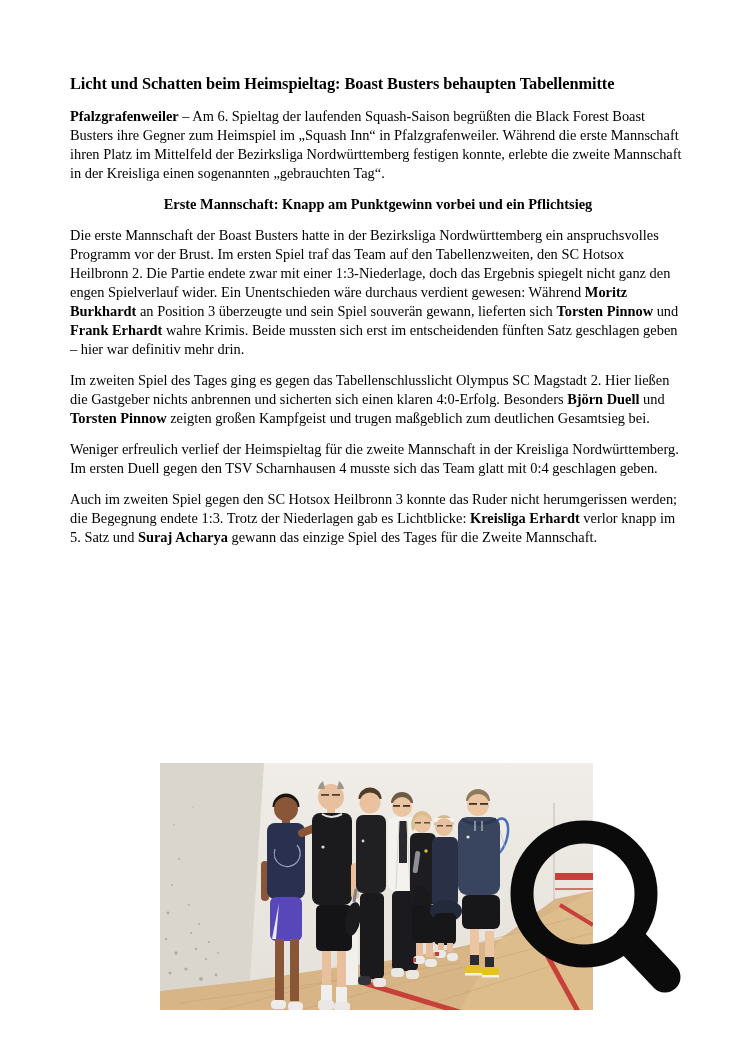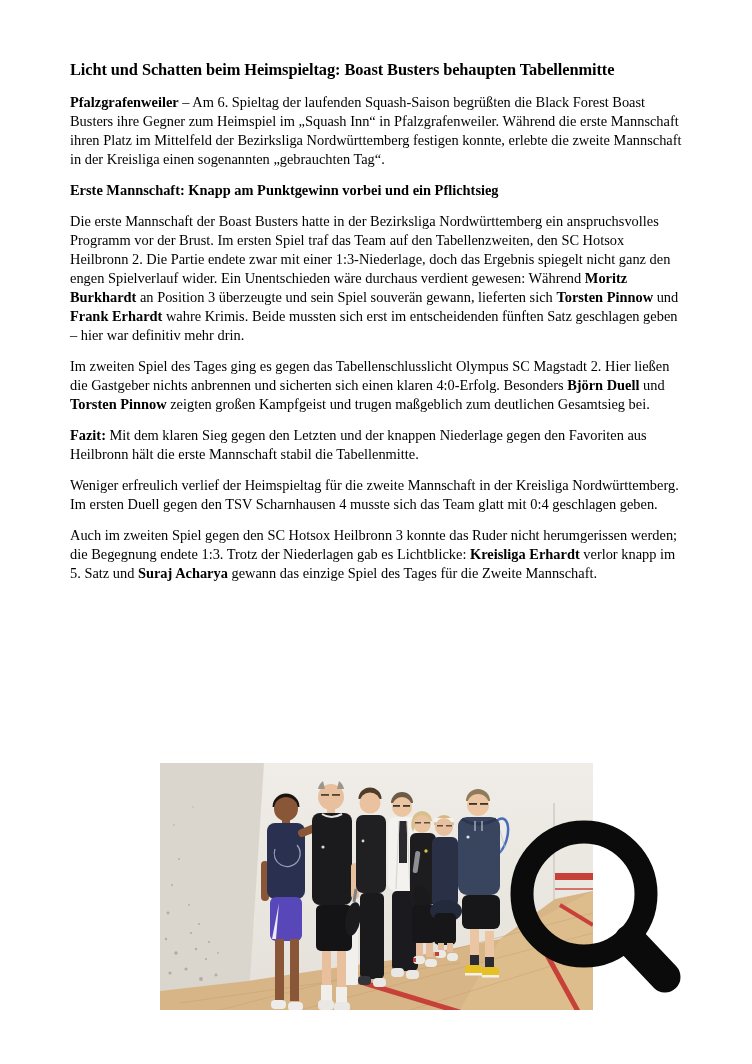--- a/index.html
+++ b/index.html
@@ -3,29 +3,29 @@
 <meta charset="utf-8">
 <style>
   html,body{margin:0;padding:0;}
   body{
     width:752px;height:1064px;position:relative;overflow:hidden;
     background:var(--page-bg,#ffffff);
     font-family:"Liberation Serif","DejaVu Serif",serif;
     color:var(--text,#000);
   }
   .article{
-    position:absolute;left:70px;top:59px;width:616px;
+    position:absolute;left:70px;top:73px;width:616px;
     font-size:14.4px;line-height:19px;text-align:left;
   }
   .article > * + *{margin-top:12px;}
   .article h1{
     font-size:16.4px;line-height:22px;font-weight:bold;margin:0;
     white-space:nowrap;letter-spacing:-0.1px;
   }
-  .article h2{font-size:14.4px;line-height:19px;font-weight:bold;margin-top:12px;}
+  .article h2{font-size:14.4px;line-height:19px;font-weight:bold;margin-top:12px;text-align:center;}
   .article p{margin:12px 0 0;}
   .article b{font-weight:bold;}
 
   .photo-frame{
     position:absolute;left:160px;top:763px;width:433px;height:247px;
     overflow:hidden;background:var(--wall,#e9e6e1);
   }
   .photo-frame svg{display:block;width:100%;height:100%;}
 
   .magnifier{
@@ -34,21 +34,20 @@
 </style>
 </head>
 <body>
 
 <main class="article">
     <h1><b>Licht und Schatten beim Heimspieltag: Boast Busters behaupten Tabellenmitte</b></h1>
     <p><b>Pfalzgrafenweiler</b><span> – Am 6. Spieltag der laufenden Squash-Saison begrüßten die Black Forest Boast Busters ihre Gegner zum Heimspiel im „Squash Inn“ in Pfalzgrafenweiler. Während die erste Mannschaft ihren Platz im Mittelfeld der Bezirksliga Nordwürttemberg festigen konnte, erlebte die zweite Mannschaft in der Kreisliga einen sogenannten „gebrauchten Tag“.</span></p>
     <h2><b>Erste Mannschaft: Knapp am Punktgewinn vorbei und ein Pflichtsieg</b></h2>
     <p><span>Die erste Mannschaft der Boast Busters hatte in der Bezirksliga Nordwürttemberg ein anspruchsvolles Programm vor der Brust. Im ersten Spiel traf das Team auf den Tabellenzweiten, den SC Hotsox Heilbronn 2. Die Partie endete zwar mit einer 1:3-Niederlage, doch das Ergebnis spiegelt nicht ganz den engen Spielverlauf wider. Ein Unentschieden wäre durchaus verdient gewesen: Während </span><b>Moritz Burkhardt</b><span> an Position 3 überzeugte und sein Spiel souverän gewann, lieferten sich </span><b>Torsten Pinnow</b><span> und </span><b>Frank Erhardt</b><span> wahre Krimis. Beide mussten sich erst im entscheidenden fünften Satz geschlagen geben – hier war definitiv mehr drin.</span></p>
     <p><span>Im zweiten Spiel des Tages ging es gegen das Tabellenschlusslicht Olympus SC Magstadt 2. Hier ließen die Gastgeber nichts anbrennen und sicherten sich einen klaren 4:0-Erfolg. Besonders </span><b>Björn Duell</b><span> und </span><b>Torsten Pinnow</b><span> zeigten großen Kampfgeist und trugen maßgeblich zum deutlichen Gesamtsieg bei.</span></p>
-    <p><b>Fazit:</b><span> Mit dem klaren Sieg gegen den Letzten und der knappen Niederlage gegen den Favoriten aus Heilbronn hält die erste Mannschaft stabil die Tabellenmitte.</span></p>
     <p><span>Weniger erfreulich verlief der Heimspieltag für die zweite Mannschaft in der Kreisliga Nordwürttemberg. Im ersten Duell gegen den TSV Scharnhausen 4 musste sich das Team glatt mit 0:4 geschlagen geben.</span></p>
     <p><span>Auch im zweiten Spiel gegen den SC Hotsox Heilbronn 3 konnte das Ruder nicht herumgerissen werden; die Begegnung endete 1:3. Trotz der Niederlagen gab es Lichtblicke: </span><b>Kreisliga Erhardt</b><span> verlor knapp im 5. Satz und </span><b>Suraj Acharya</b><span> gewann das einzige Spiel des Tages für die Zweite Mannschaft.</span></p>
   </main>
 
 <figure class="photo-frame" style="margin:0;">
   <svg viewBox="0 0 433 247" preserveAspectRatio="none" aria-hidden="true">
     <defs>
       <linearGradient id="wallg" x1="0" y1="0" x2="0" y2="1">
         <stop offset="0" stop-color="#f0ede8"></stop>
         <stop offset="1" stop-color="#e4e0d9"></stop>

